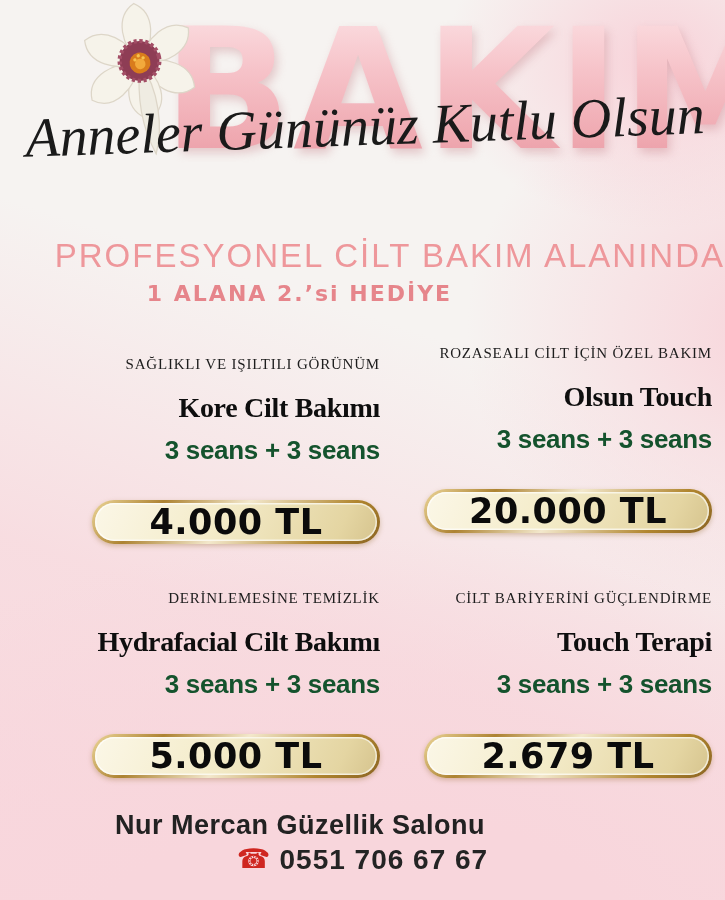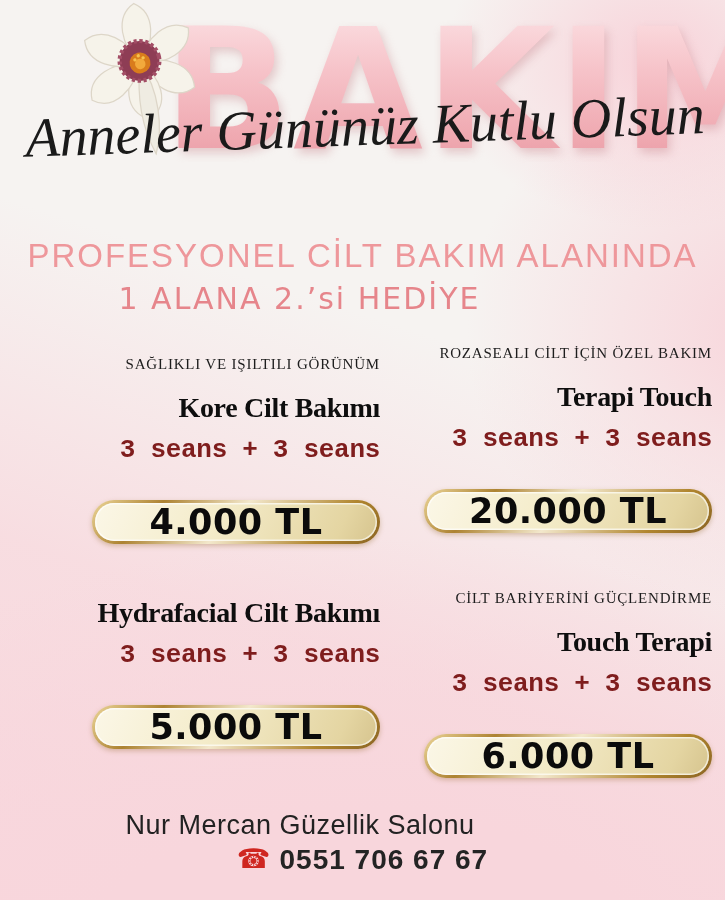--- a/index.html
+++ b/index.html
@@ -36,29 +36,29 @@
     font-family:"Liberation Serif", serif;
     font-style:italic;
     font-size:56px; line-height:1.1;
     color:#1a1a1a;
     transform:rotate(-2deg);
   }
   .flower{ left:76px; top:-2px; width:128px; height:178px; }
 
   
   .promo-1{
-    left:0; top:237px; width:725px; text-align:center;
+    left:0; top:237px; width:725px; text-align:right;
     font-family:"Liberation Sans", sans-serif;
     font-weight:300; font-size:33px; letter-spacing:2px;
     color:#ee979b;
   }
   .promo-2{
     left:0; top:281px; width:599px; text-align:center;
     font-family:"DejaVu Sans", sans-serif;
-    font-weight:400; font-size:30px; letter-spacing:2px;
+    font-weight:700; font-size:22px; letter-spacing:2px;
     color:#e6858b;
   }
 
   
   .offer{
     position:absolute; width:350px;
     display:flex; flex-direction:column; align-items:flex-end;
     text-align:center;
     gap:12px;
   }
@@ -67,23 +67,23 @@
     font-size:15px; letter-spacing:.8px;
     color:#1d1d1d; white-space:nowrap;
   }
   .offer-title{
     margin-top:7px;
     font-family:Liberation Serif, serif;
     font-weight:800; font-size:28px; line-height:1.15;
     letter-spacing:-.3px; color:#0e0e0e; white-space:nowrap;
   }
   .offer-sessions{
-    font-family:Liberation Mono, monospace;
+    font-family:Liberation Sans, sans-serif;
     font-weight:800; font-size:26px; line-height:1.15;
-    letter-spacing:-.3px; color:#7f1d1d; white-space:nowrap;
+    letter-spacing:-.3px; color:#14532d; white-space:nowrap;
   }
   .pill{
     margin-top:22px;
     width:288px; height:44px; border-radius:28px; padding:3px;
     background:linear-gradient(135deg,#edd79b 0%,#ad8332 22%,#f3e8cc 48%,#b1862f 80%,#8a6423 100%);
     box-shadow:0 2px 5px rgba(150,105,45,.35);
   }
   .pill-inner{
     width:100%; height:100%; border-radius:25px;
     display:flex; align-items:center; justify-content:center;
@@ -95,21 +95,21 @@
   }
   #offer-0{ left:30px;  top:356px; }
   #offer-1{ left:362px; top:345px; }
   #offer-2{ left:30px;  top:590px; }
   #offer-3{ left:362px; top:590px; }
 
   
   .salon-name{
     left:0; top:810px; width:600px; text-align:center;
     font-family:"Liberation Sans", sans-serif;
-    font-weight:400; font-size:27px; letter-spacing:.5px;
+    font-weight:700; font-size:27px; letter-spacing:.5px;
     color:#222;
   }
   .phone-row{
     left:0; top:844px; width:725px;
     display:flex; align-items:center; justify-content:center; gap:9px;
   }
   .phone-icon{
     font-size:27px; line-height:1; color:#cf2620;
     transform:translateY(-1px);
   }
@@ -154,41 +154,42 @@
   <div class="offer-tagline">SAĞLIKLI VE IŞILTILI GÖRÜNÜM</div>
   <div class="offer-title">Kore Cilt Bakımı</div>
   <div class="offer-sessions">3 seans + 3 seans</div>
   <div class="pill">
     <div class="pill-inner">4.000 TL</div>
   </div>
 </div>
 
 <div class="offer" id="offer-1">
   <div class="offer-tagline">ROZASEALI CİLT İÇİN ÖZEL BAKIM</div>
-  <div class="offer-title">Terapi Touch</div>
+  <div class="offer-title">Olsun Touch</div>
   <div class="offer-sessions">3 seans + 3 seans</div>
   <div class="pill">
     <div class="pill-inner">20.000 TL</div>
   </div>
 </div>
 
 <div class="offer" id="offer-2">
+  <div class="offer-tagline">DERİNLEMESİNE TEMİZLİK</div>
   <div class="offer-title">Hydrafacial Cilt Bakımı</div>
   <div class="offer-sessions">3 seans + 3 seans</div>
   <div class="pill">
     <div class="pill-inner">5.000 TL</div>
   </div>
 </div>
 
 <div class="offer" id="offer-3">
   <div class="offer-tagline">CİLT BARİYERİNİ GÜÇLENDİRME</div>
   <div class="offer-title">Touch Terapi</div>
   <div class="offer-sessions">3 seans + 3 seans</div>
   <div class="pill">
-    <div class="pill-inner">6.000 TL</div>
+    <div class="pill-inner">2.679 TL</div>
   </div>
 </div>
 
 <div class="abs salon-name">Nur Mercan Güzellik Salonu</div>
 <div class="abs phone-row">
   <span class="phone-icon">☎</span>
   <span class="phone-number">0551 706 67 67</span>
 </div>
 
 </body></html>

